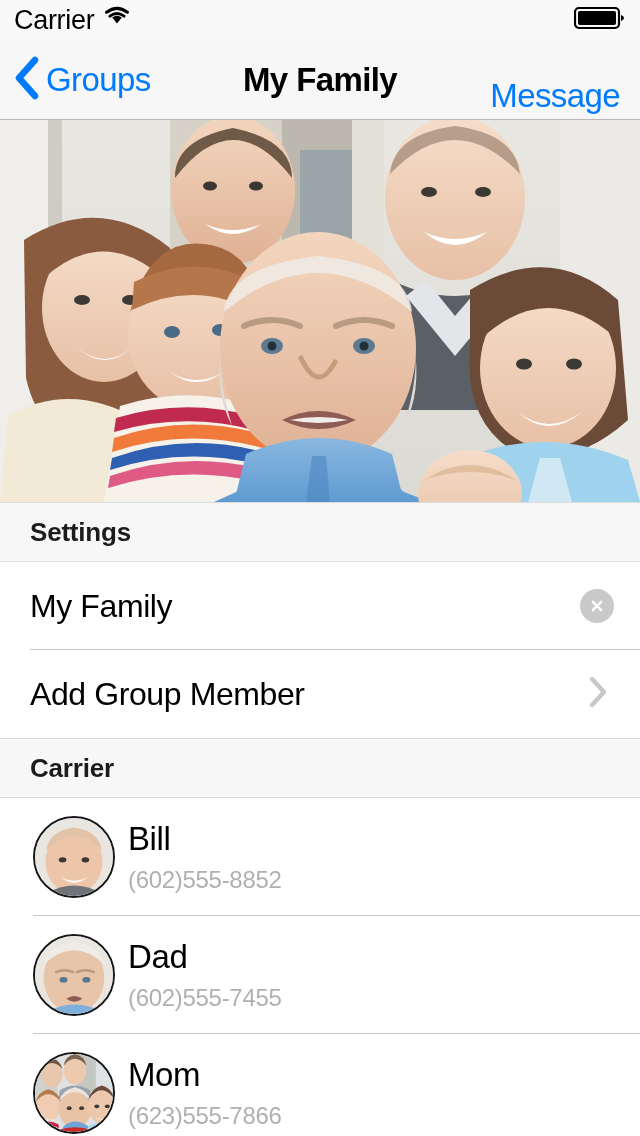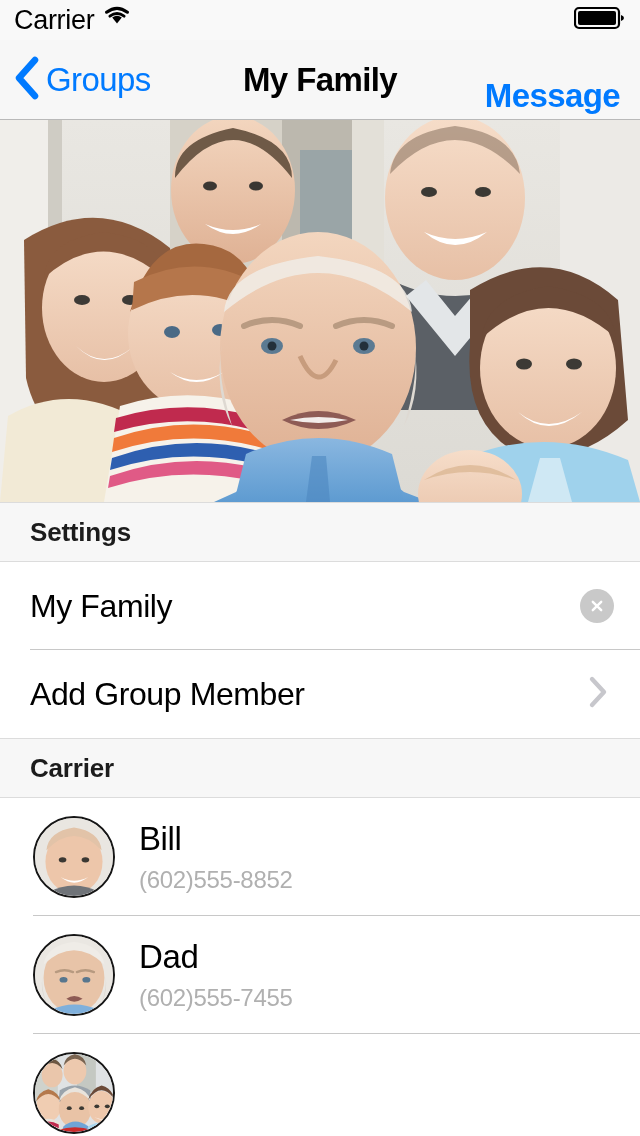--- a/index.html
+++ b/index.html
@@ -42,21 +42,21 @@
   .nav-back-label {
     font-size:33px; color:#007aff; letter-spacing:-0.6px;
   }
   .nav-title {
     position:absolute; left:0; right:0; text-align:center;
     font-size:33px; font-weight:bold; color:#000; letter-spacing:-0.6px;
     pointer-events:none;
   }
   .nav-action {
     position:absolute; right:20px;
-    font-size:33px; font-weight:bold; color:#007aff;
+    font-size:33px; font-weight:normal; color:#007aff;
     letter-spacing:-0.6px; cursor:pointer;margin-top:32px;
   }
 
   
   .hero-photo {
     width:640px; height:382px;
     overflow:hidden; position:relative;
     background:#d9dde0;
   }
   .hero-photo svg { display:block; width:100%; height:100%; }
@@ -111,21 +111,21 @@
     height:1px; background:#c8c8c8;
   }
   .avatar {
     width:82px; height:82px; border-radius:50%;
     overflow:hidden; flex:none;
     border:2px solid #161616;
     background:#e8e8e8;
     position:relative;
   }
   .avatar svg { display:block; width:100%; height:100%; }
-  .member-text { margin-left:24px; display:flex; flex-direction:column; justify-content:center; gap:8px; }
+  .member-text { margin-left:13px; display:flex; flex-direction:column; justify-content:center; gap:8px; }
   .member-name { font-size:33px; color:#000; letter-spacing:-0.4px; line-height:1.12; }
   .member-phone { font-size:24px; color:#b0b0b0; letter-spacing:-0.3px; line-height:1.15; }
 </style>
 </head>
 <body>
 
 <div class="phone">
 
   <div class="status-bar">
     <div class="status-left">
@@ -367,16 +367,20 @@
         <path d="M30 76 Q42 66 56 76 L58 82 L28 82 Z" fill="#6fa4d6"></path>
         <ellipse cx="70" cy="56" rx="14" ry="17" fill="#eec8ac"></ellipse>
         <path d="M56 48 Q70 28 84 48 Q81 36 70 33 Q59 36 56 48 Z" fill="#6b4a38"></path>
         <ellipse cx="65" cy="55" rx="2.6" ry="2" fill="#3b3933"></ellipse>
         <ellipse cx="76" cy="55" rx="2.6" ry="2" fill="#3b3933"></ellipse>
         <path d="M62 66 Q70 72 78 66 Q70 71 62 66 Z" fill="#fff"></path>
         <path d="M56 76 Q70 68 84 76 L84 82 L54 82 Z" fill="#a8d6ee"></path>
         <path d="M24 80 Q42 74 60 80 L60 82 L24 82 Z" fill="#cc2a2a"></path>
       </svg>
     </span>
+    <span class="member-text">
+      <span class="member-name">Mom</span>
+      <span class="member-phone">(623)555-7866</span>
+    </span>
     <span class="member-sep"></span>
   </div>
 
 </div>
 
 </body></html>

